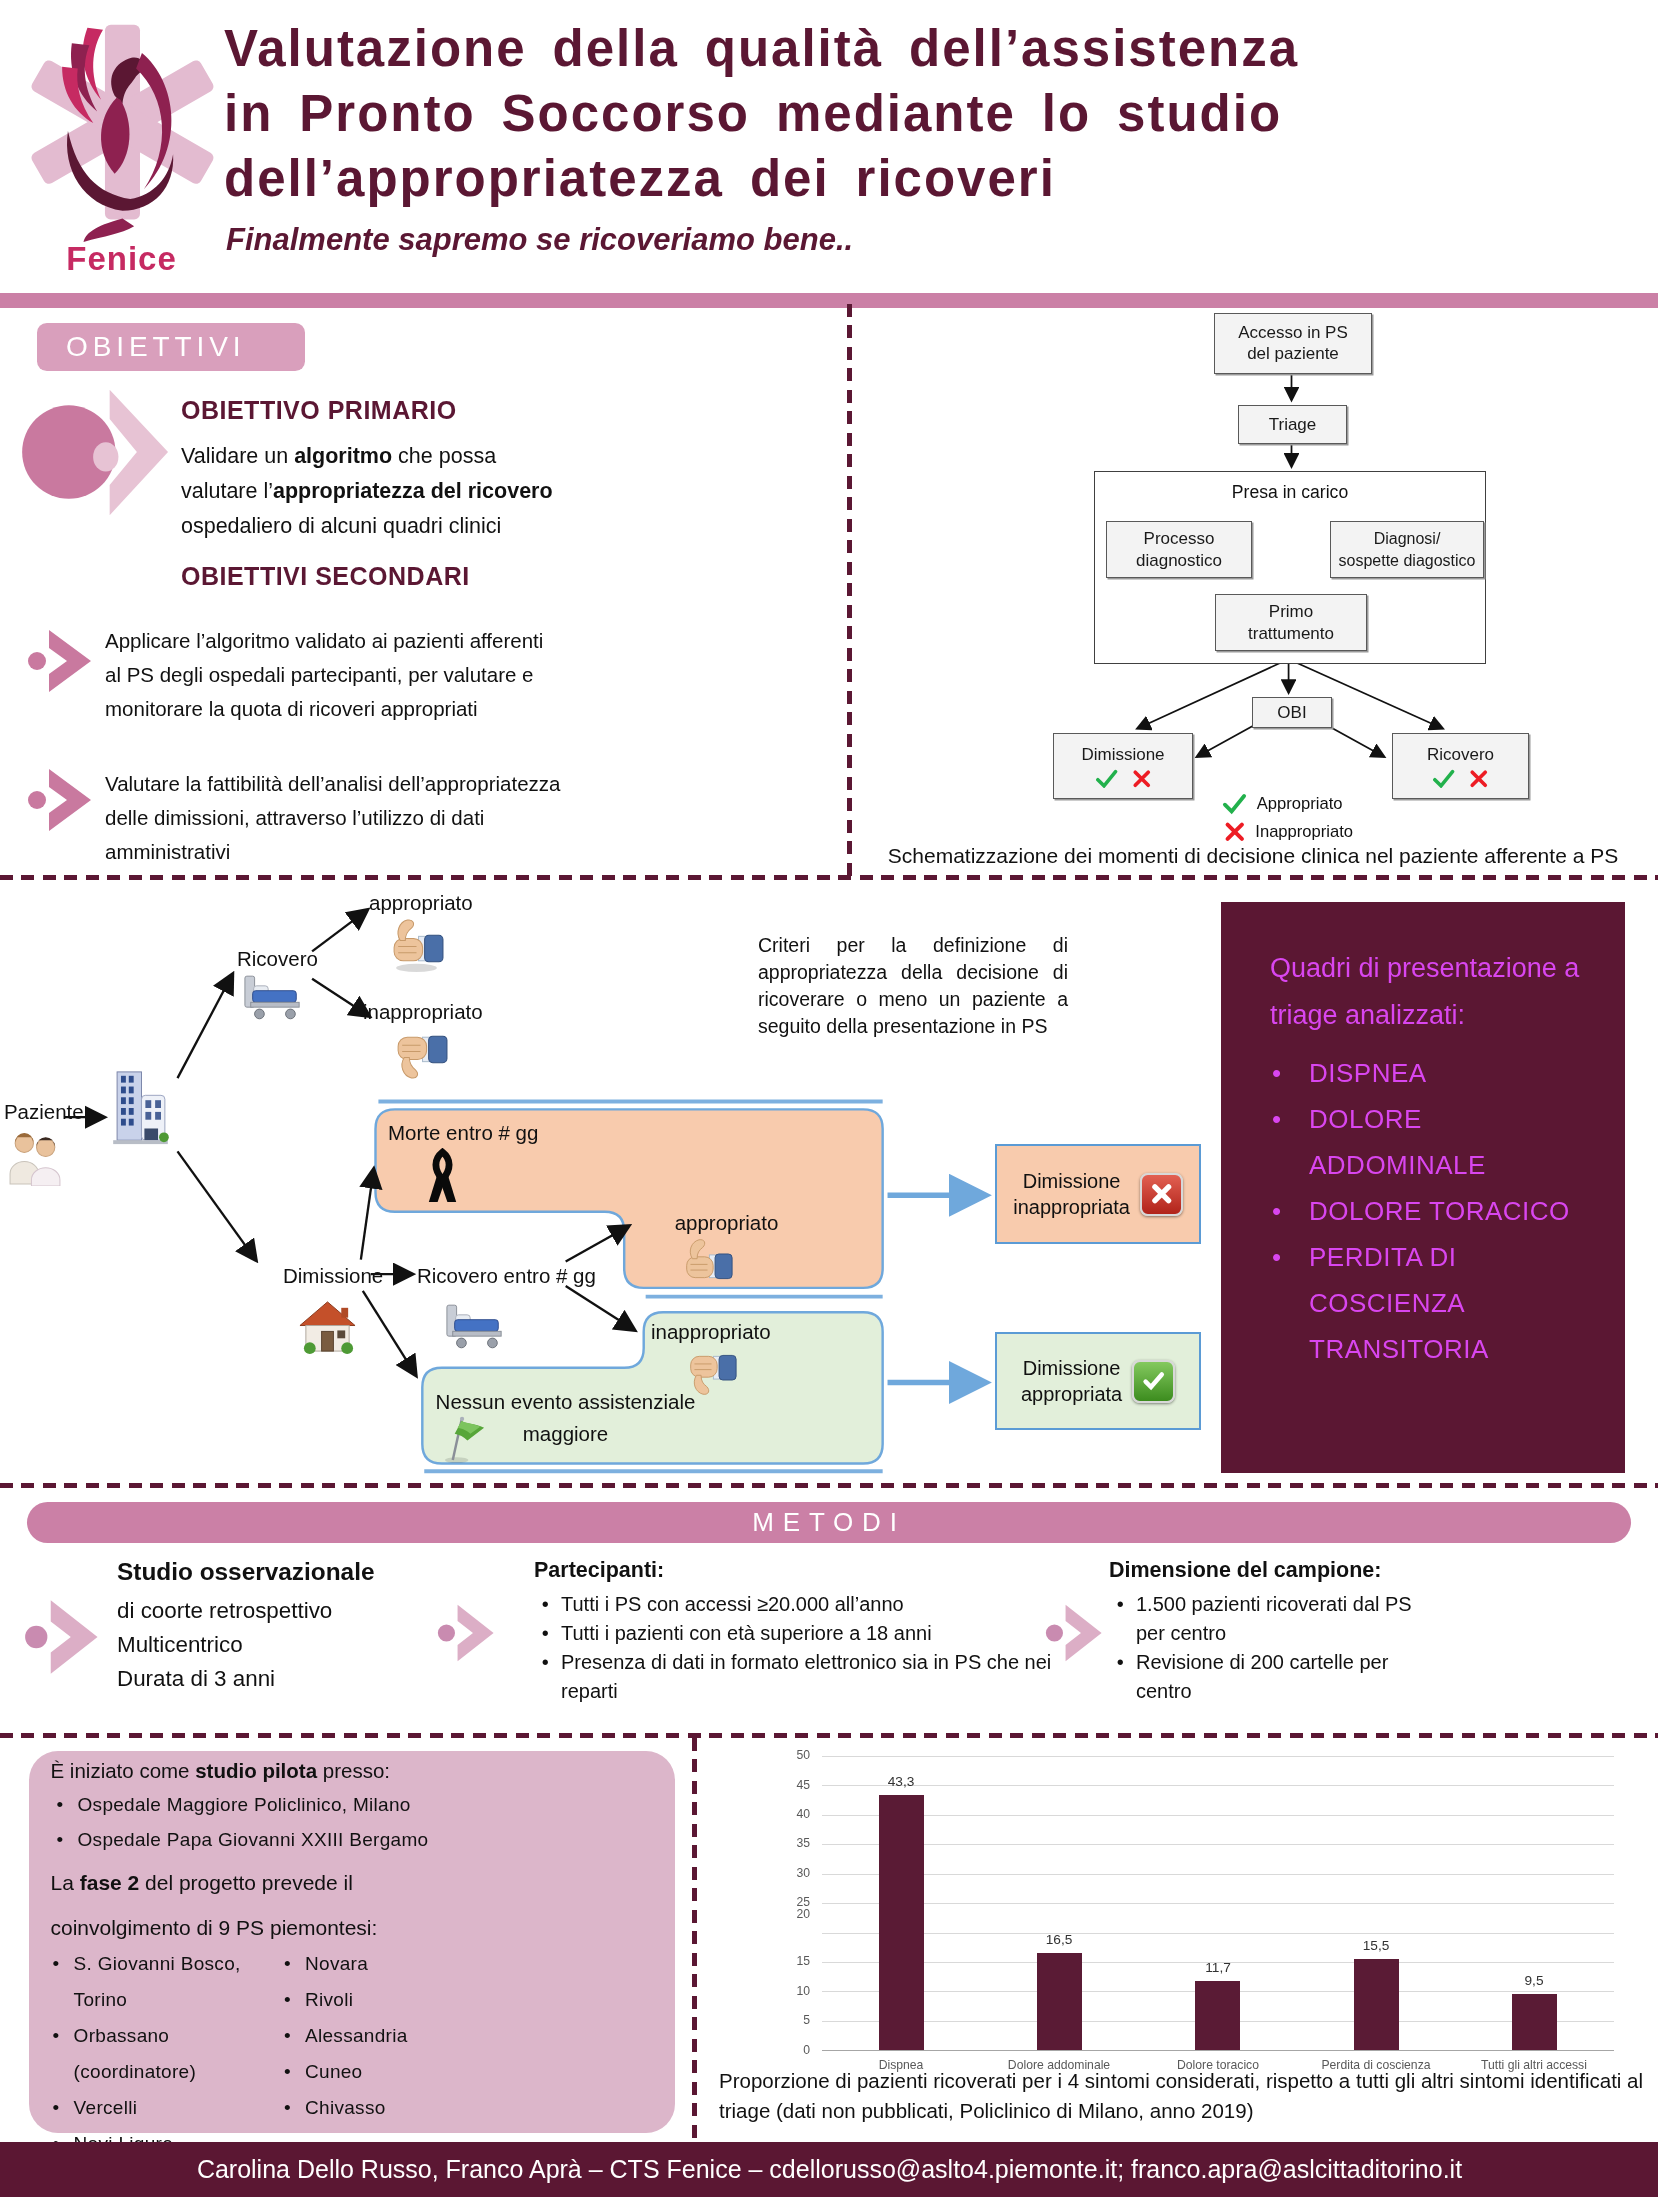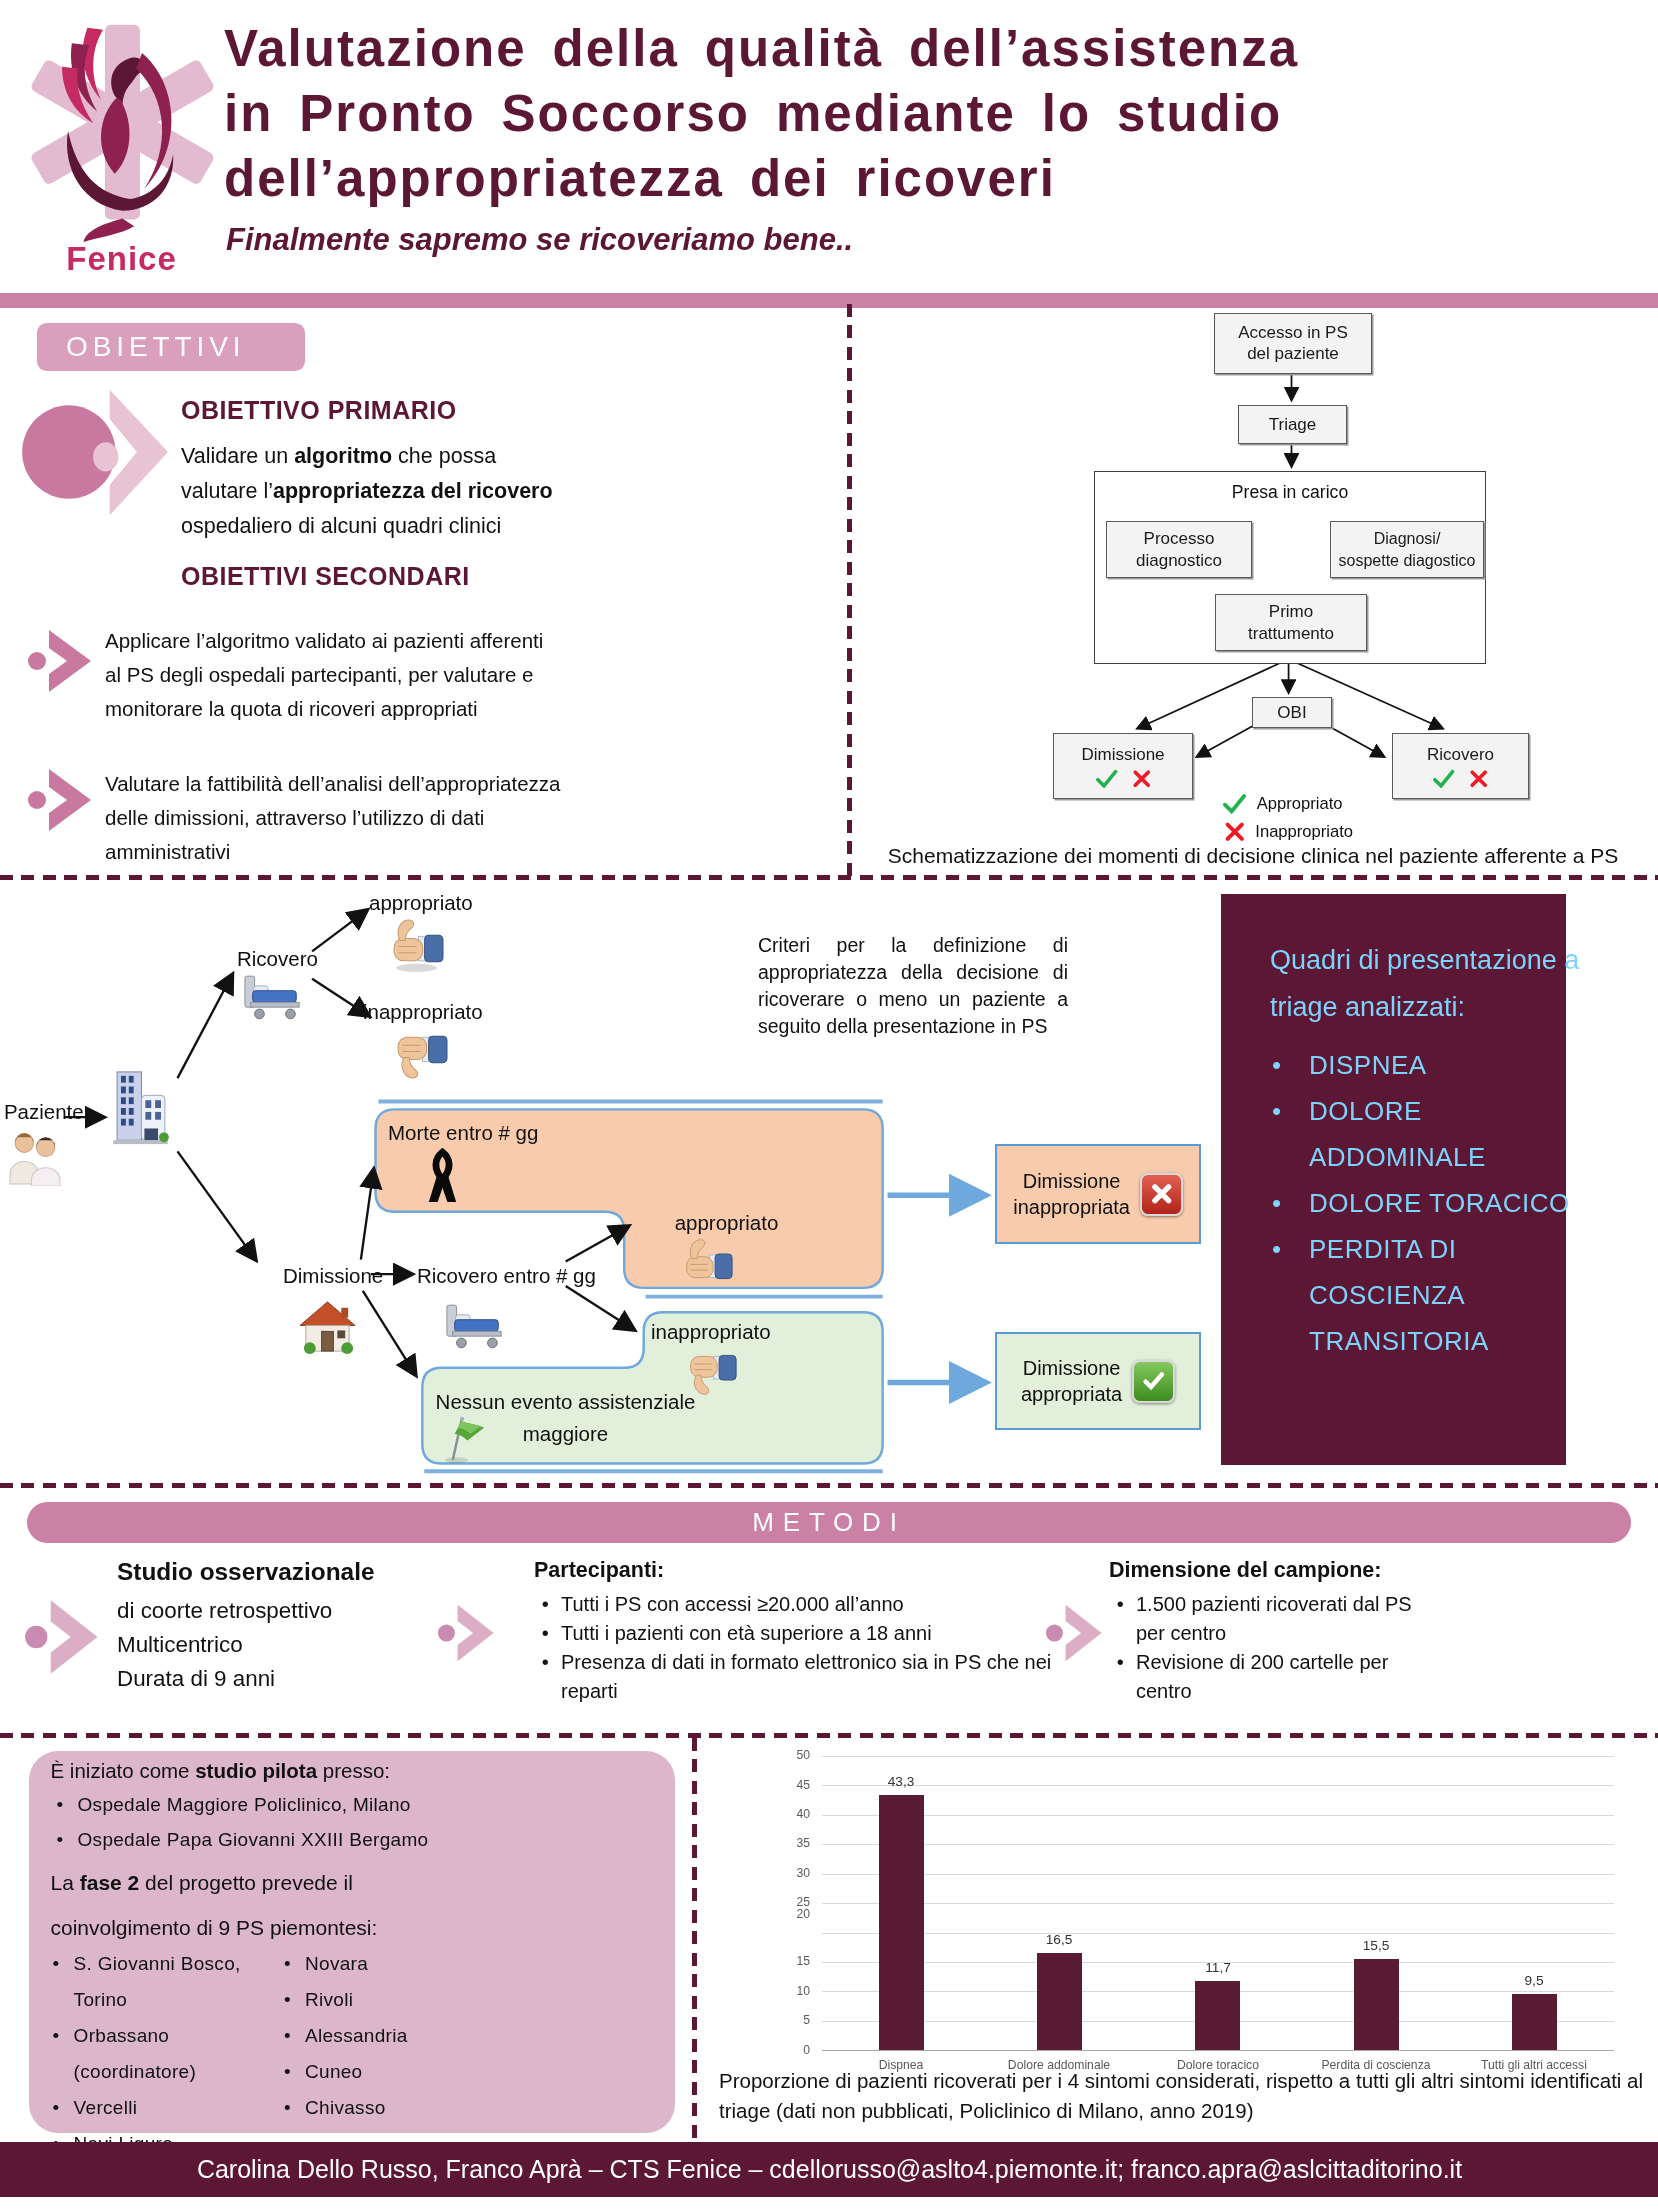--- a/index.html
+++ b/index.html
@@ -41,21 +41,21 @@
   
   .mid{left:0;top:883px;width:1659px;height:601px;}
   .tlabel{position:absolute;font-size:20.5px;color:#111;white-space:nowrap;}
   .criteria{left:758px;top:49px;width:310px;font-size:19.5px;line-height:27px;text-align:justify;}
   .dimbox{position:absolute;width:202px;border:2px solid var(--blueb);display:flex;align-items:center;
           justify-content:center;gap:9.8px;font-size:20px;line-height:26px;text-align:center;}
   .markbox{width:39px;height:39px;border:2px solid #d8d8d8;border-radius:7.8px;box-shadow:0 1px 2.9px rgba(0,0,0,.45);
            display:flex;align-items:center;justify-content:center;flex:0 0 auto;}
   .markbox.red{background:linear-gradient(#e26052,#b1231a);}
   .markbox.green{background:linear-gradient(#84c95f,#3c8c1e);}
-  .darkpanel{left:1221px;top:11px;width:345px;height:571px;background:var(--maroon);color:#7dd3fc;}
+  .darkpanel{left:1221px;top:19px;width:404px;height:571px;background:var(--maroon);color:#d946ef;}
   .dp-title{position:absolute;left:49px;top:43px;width:336px;font-size:27px;line-height:47px;}
   .dp-list{position:absolute;left:49px;top:148px;margin:0;padding:0;width:322px;}
   .dp-list li{list-style:none;position:relative;padding-left:39px;font-size:26px;line-height:46px;letter-spacing:0.5px;}
   .dp-list li::before{content:"•";position:absolute;left:2px;}
   
   .met-band{left:27px;top:1502px;width:1604px;height:41px;border-radius:20.5px;background:var(--pink-band);
             color:#fff;display:flex;align-items:center;justify-content:center;font-size:26px;letter-spacing:8.8px;}
   .met-h{font-size:21.5px;font-weight:700;}
   .met-li{list-style:none;position:relative;padding-left:27px;font-size:20px;line-height:29px;}
   .met-li::before{content:"•";position:absolute;left:7.8px;}
@@ -434,21 +434,21 @@
 
   <div class="abs" style="left:24.4px;top:1596px">
     <svg width="78" height="82" viewBox="0 0 70 70">
         <circle cx="11" cy="35" r="10" fill="#C98BB0"></circle>
         <polygon points="24,2 66,35 24,68 24,49 42,35 24,21" fill="#DCAEC6"></polygon>
       </svg>
   </div>
   <div class="abs" style="left:117px;top:1558px;font-size:24.4px;font-weight:700">Studio osservazionale</div>
   <div class="abs prel" style="left:117px;top:1594px;font-size:22.4px;line-height:34px">di coorte retrospettivo
 Multicentrico
-Durata di 9 anni</div>
+Durata di 3 anni</div>
 
   <div class="abs" style="left:437px;top:1601px">
     <svg width="60" height="64" viewBox="0 0 70 70">
         <circle cx="11" cy="35" r="10" fill="#C98BB0"></circle>
         <polygon points="24,2 66,35 24,68 24,49 42,35 24,21" fill="#DCAEC6"></polygon>
       </svg>
   </div>
   <div class="abs met-h" style="left:534px;top:1558px">Partecipanti:</div>
   <ul class="abs met" style="left:534px;top:1590px;width:546px">
     <li class="met-li">Tutti i PS con accessi ≥20.000 all’anno</li>

